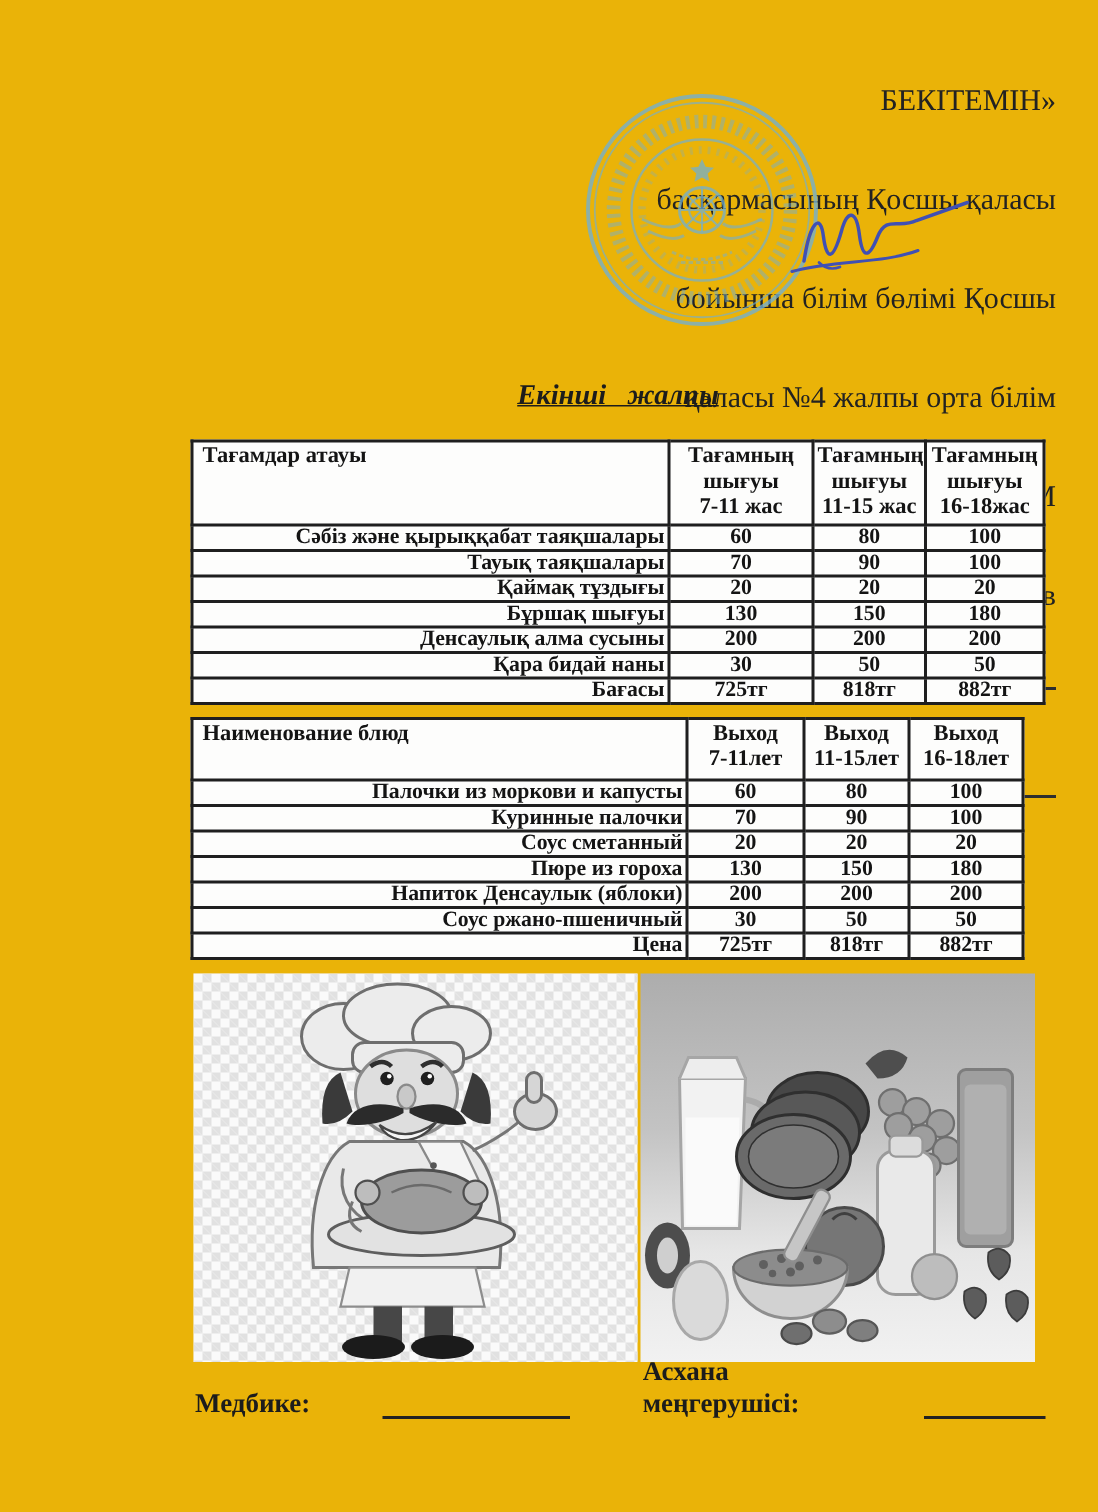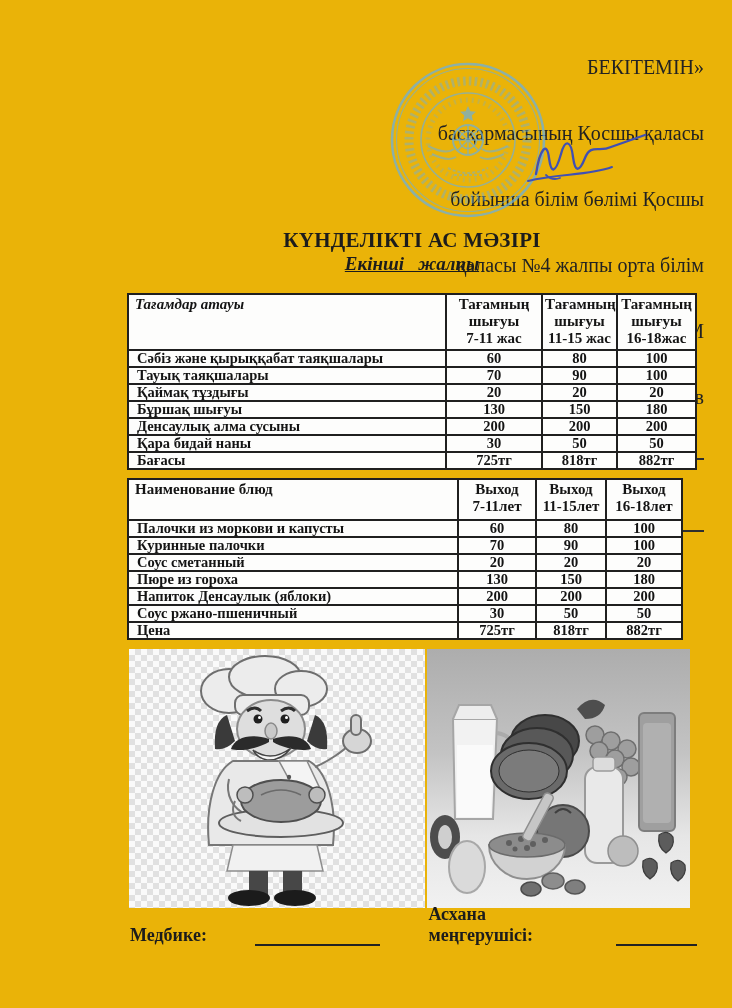--- a/index.html
+++ b/index.html
@@ -61,22 +61,22 @@
     font-size:15px;line-height:17px;white-space:pre-line;
     vertical-align:top;padding:1px 2px 2px 2px;text-align:center;
   }
   .menu-table th.c0{text-align:left;padding-left:6px;}
   .t1 th{height:50px;}
   .t2 th{height:36px;}
   .menu-table td{
     font-size:14.5px;line-height:15px;height:15px;
     text-align:center;padding:0 2px;vertical-align:middle;
   }
-  .menu-table td:first-child{text-align:left;padding-left:8px;}
-  .t1 .c0{width:318px;font-style:italic;} .t1 .c1{width:96px;} .t1 .c2{width:75px;} .t1 .c3{width:79px;}
+  .menu-table td:first-child{text-align:right;padding-left:2px;}
+  .t1 .c0{width:318px;} .t1 .c1{width:96px;} .t1 .c2{width:75px;} .t1 .c3{width:79px;}
   .t2 .c0{width:330px;} .t2 .c1{width:78px;}  .t2 .c2{width:70px;} .t2 .c3{width:76px;}
   
   .images-row{position:absolute;top:421px;left:2px;width:562px;height:259px;display:flex;gap:2px;}
   .chef-box{
     width:296px;height:259px;
     background-color:#fafafa;
     background-image:
       linear-gradient(45deg,#e1e1e1 25%,transparent 25%,transparent 75%,#e1e1e1 75%),
       linear-gradient(45deg,#e1e1e1 25%,transparent 25%,transparent 75%,#e1e1e1 75%);
     background-size:12px 12px;background-position:0 0,6px 6px;
@@ -135,21 +135,20 @@
   <svg class="signature-svg" viewBox="0 0 150 58">
     <g fill="none" stroke="#4050b4" stroke-width="2.3" stroke-linecap="round">
       <path d="M20,46 C24,20 31,13 33,30 C35,45 39,47 45,26 C49,11 55,12 57,29 C59,44 63,45 69,30 C75,15 83,25 95,19 L129,7"></path>
       <path d="M12,53 C42,45 72,48 96,39" stroke-width="2"></path>
       <path d="M30,47 q6,6 14,3" stroke-width="1.8"></path>
     </g>
   </svg>
 
   <div class="content">
 
-    <div class="menu-title">КҮНДЕЛІКТІ АС МӘЗІРІ</div>
     <div class="week-subtitle"><span>Екінші   жалпы</span></div>
 
     <div class="day-label day-kk">Сәрсенбі</div>
     <table class="menu-table t1">
       <colgroup>
           <col class="c0">
           <col class="c1">
           <col class="c2">
           <col class="c3">
         </colgroup>

